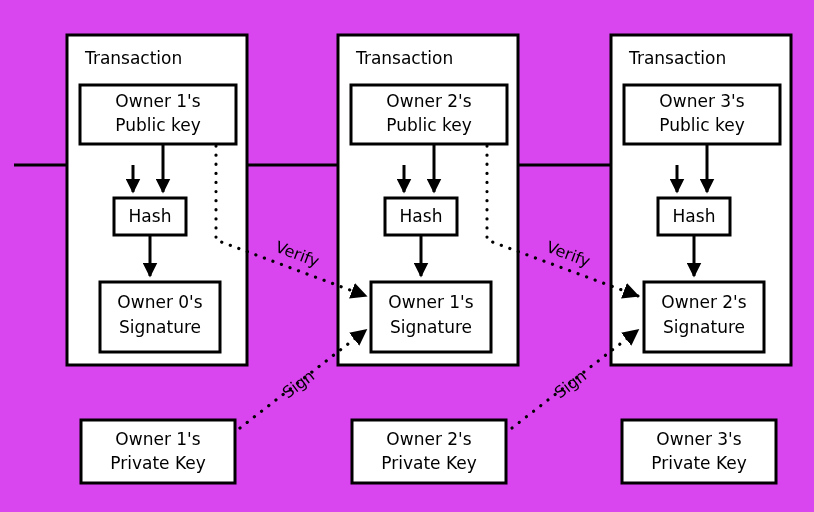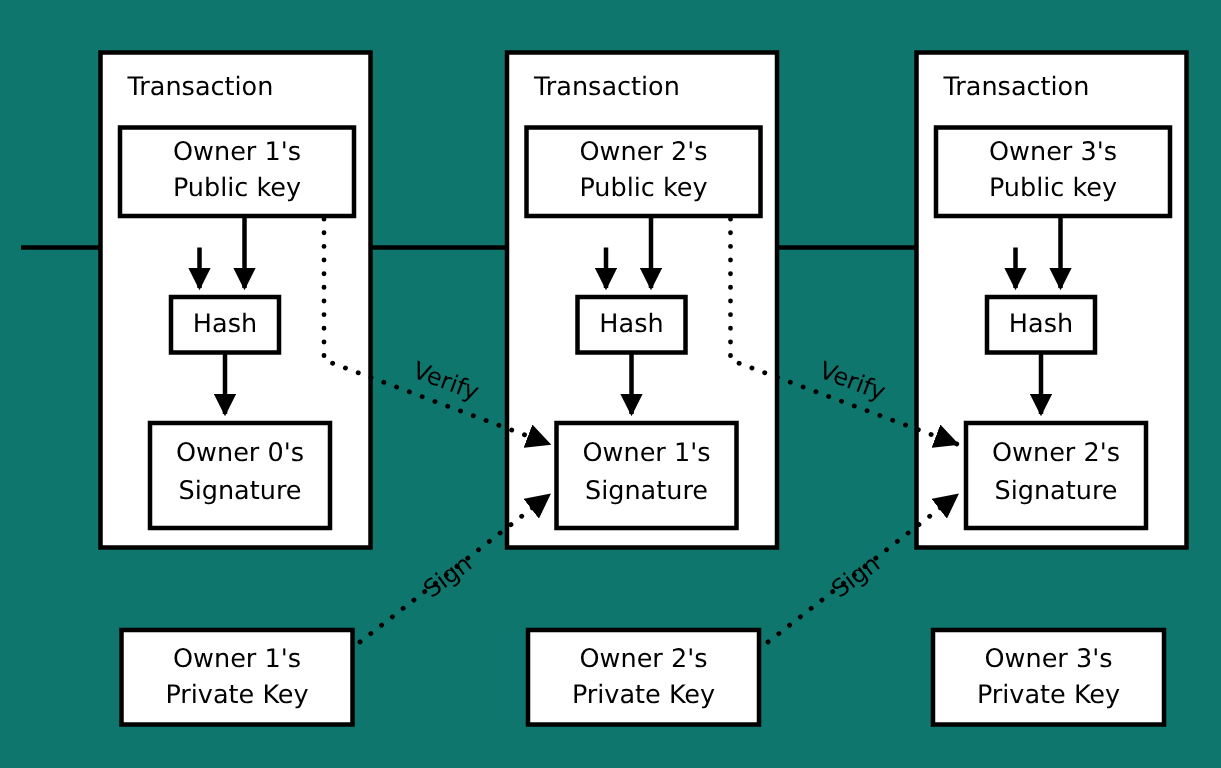--- a/index.html
+++ b/index.html
@@ -4,21 +4,21 @@
 <style>
   html, body {
     margin: 0;
     padding: 0;
     background: #ffffff;
   }
   #canvas {
     position: relative;
     width: 814px;
     height: 512px;
-    background: #0f766e;
+    background: #d946ef;
     font-family: "DejaVu Sans", sans-serif;
     overflow: hidden;
   }
   #diagram-svg {
     position: absolute;
     left: 0;
     top: 0;
     width: 814px;
     height: 512px;
   }

